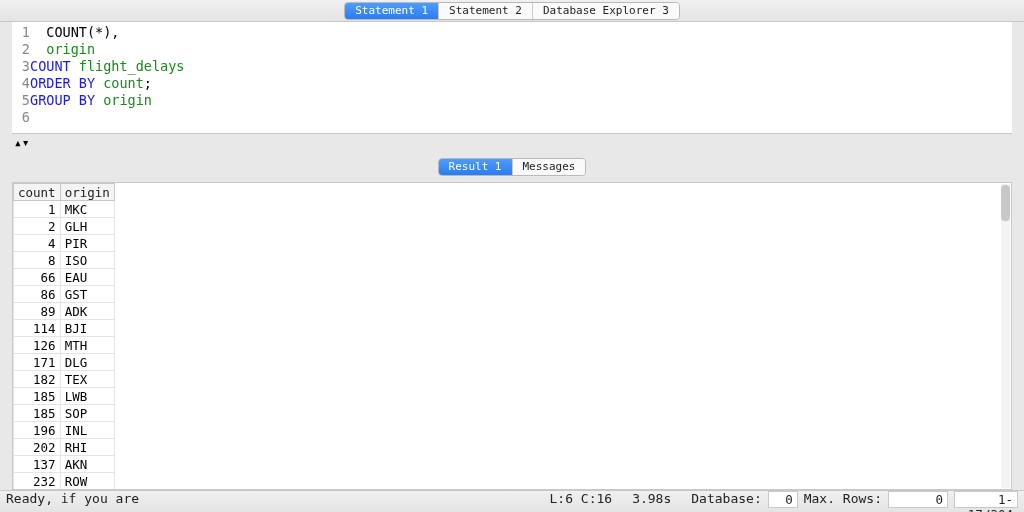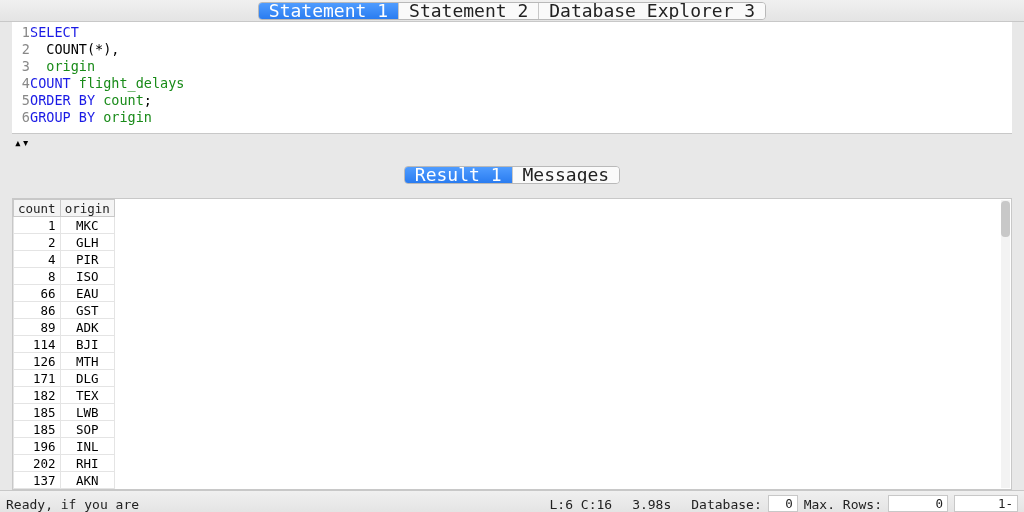--- a/index.html
+++ b/index.html
@@ -1,44 +1,44 @@
 <!DOCTYPE html>
 <html><head>
 <meta charset="utf-8">
 <style>
 * { margin:0; padding:0; box-sizing:border-box; }
 html,body { width:1024px; height:512px; font-family:"DejaVu Sans Mono","Menlo","Consolas",monospace; font-size:13px; background:#e8e8e8; overflow:hidden; }
 .root { display:flex; flex-direction:column; width:1024px; height:512px; background:#e8e8e8; }
 .topbar { display:flex; justify-content:center; align-items:center; height:22px; background:linear-gradient(#f0f0f0,#e4e4e4); border-bottom:1px solid #c8c8c8; }
 .tab-seg { display:flex; border:1px solid #b9b9b9; border-radius:4px; overflow:hidden; height:18px; line-height:16px; }
-.tab-seg .tab { padding:0 10px; font-size:18px; background:#fafafa; border-right:1px solid #c8c8c8; cursor:pointer; color:#222; }
+.tab-seg .tab { padding:0 10px; font-size:11px; background:#fafafa; border-right:1px solid #c8c8c8; cursor:pointer; color:#222; }
 .tab-seg .tab:last-child { border-right:none; }
 .tab-seg .tab.active { background:linear-gradient(#4f9cff,#2a7cf0); color:#fff; }
 .editor { background:#ffffff; display:flex; height:112px; border-bottom:1px solid #c8c8c8; margin:0 12px; }
 .editor-gutter { width:18px; text-align:right; color:#888; font-size:13.5px; padding-top:2px; user-select:none; }
 .editor-gutter .ln { height:17px; line-height:17px; }
 .editor-code { font-size:13.5px; line-height:17px; padding-top:2px; }
 .editor-code .cl { height:17px; white-space:pre; }
 .kw  { color:#1a1ae5; }
 .fn  { color:#000; }
 .id  { color:#198b19; }
 .pl  { color:#000; }
 .punc{ color:#000; }
 .split { height:18px; margin:0 12px; display:flex; align-items:center; font-size:13px; padding-left:2px; user-select:none; background:#e8e8e8; }
 .split span { line-height:10px; padding:0; }
-.midtabs { display:flex; justify-content:center; align-items:center; height:22px; margin:12px 12px; }
+.midtabs { display:flex; justify-content:center; align-items:center; height:22px; margin:4px 12px; }
 .results-wrap { flex:1; margin:0 12px; background:#ffffff; border:1px solid #c8c8c8; overflow:hidden; position:relative; }
 .results-table { border-collapse:collapse; font-size:12.5px; }
 .results-table th { background:#f4f4f4; border:1px solid #c8c8c8; padding:0 4px; font-weight:normal; height:17px; text-align:left; color:#222;}
 .results-table td { border:1px solid #e4e4e4; padding:0 4px; height:17px; }
 .results-table td.num { text-align:right; }
-.results-table td.txt { text-align:center; }
+.results-table td.txt { text-align:left; }
 .results-scrollbar { position:absolute; right:1px; top:1px; bottom:1px; width:9px; background:#f3f3f3; }
 .results-scrollbar .thumb { position:absolute; left:0; right:0; top:1px; height:36px; background:#c8c8c8; border-radius:4px; }
-.statusbar { display:flex; align-items:flex-end; height:22px; background:linear-gradient(#f0f0f0,#e4e4e4); border-top:1px solid #c8c8c8; font-size:13px; color:#222; padding:0 6px; gap:6px; }
+.statusbar { display:flex; align-items:flex-start; height:22px; background:linear-gradient(#f0f0f0,#e4e4e4); border-top:1px solid #c8c8c8; font-size:13px; color:#222; padding:0 6px; gap:6px; }
 .statusbar .spacer { flex:1; }
 .statusbar .field { background:#ffffff; border:1px solid #c8c8c8; height:17px; line-height:15px; text-align:right; padding:0 4px; font-size:12.5px; }
 .statusbar .field.small { width:30px; }
 .statusbar .field.med  { width:60px; }
 .statusbar .field.auto { width:64px; }
 </style>
 </head>
 <body>
 <div class="root">
 
@@ -53,21 +53,20 @@
 <div class="editor">
   <div class="editor-gutter" id="gutter">
         <div class="ln">1</div>
         <div class="ln">2</div>
         <div class="ln">3</div>
         <div class="ln">4</div>
         <div class="ln">5</div>
         <div class="ln">6</div>
       </div>
   <div class="editor-code" id="code">
-        <div class="cl"><span class="kw">SELECT</span></div>
         <div class="cl"><span class="pl">  </span><span class="fn">COUNT</span><span class="punc">(*)</span><span class="punc">,</span></div>
         <div class="cl"><span class="pl">  </span><span class="id">origin</span></div>
         <div class="cl"><span class="kw">COUNT</span><span class="pl"> </span><span class="id">flight_delays</span></div>
         <div class="cl"><span class="kw">ORDER BY</span><span class="pl"> </span><span class="id">count</span><span class="punc">;</span></div>
         <div class="cl"><span class="kw">GROUP BY</span><span class="pl"> </span><span class="id">origin</span></div>
       </div>
 </div>
 
 <div class="split">
   <span>▴▾</span>

